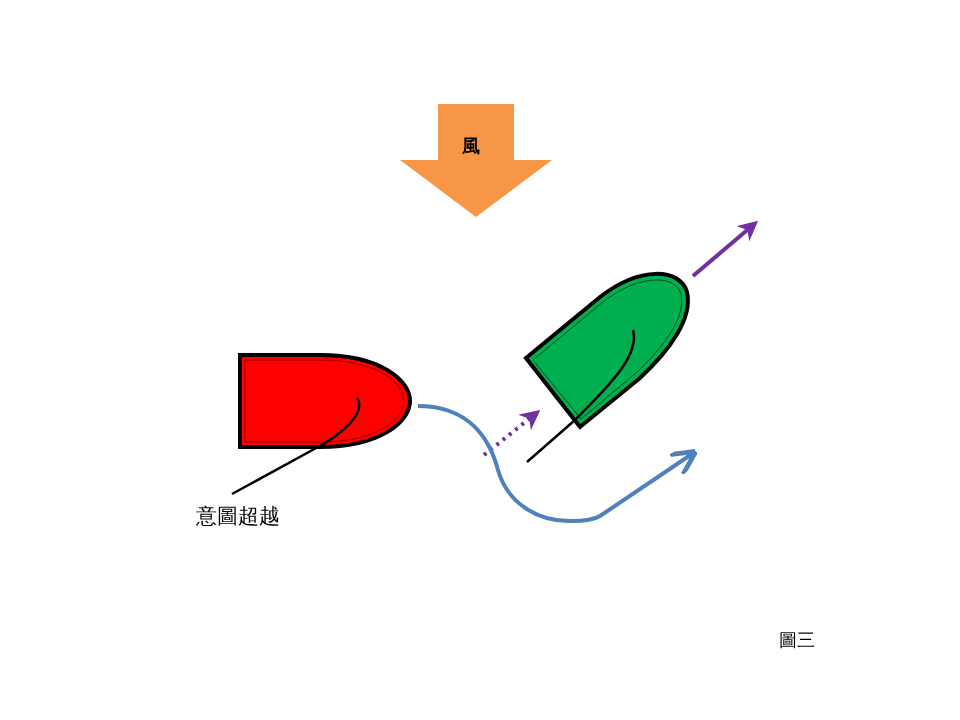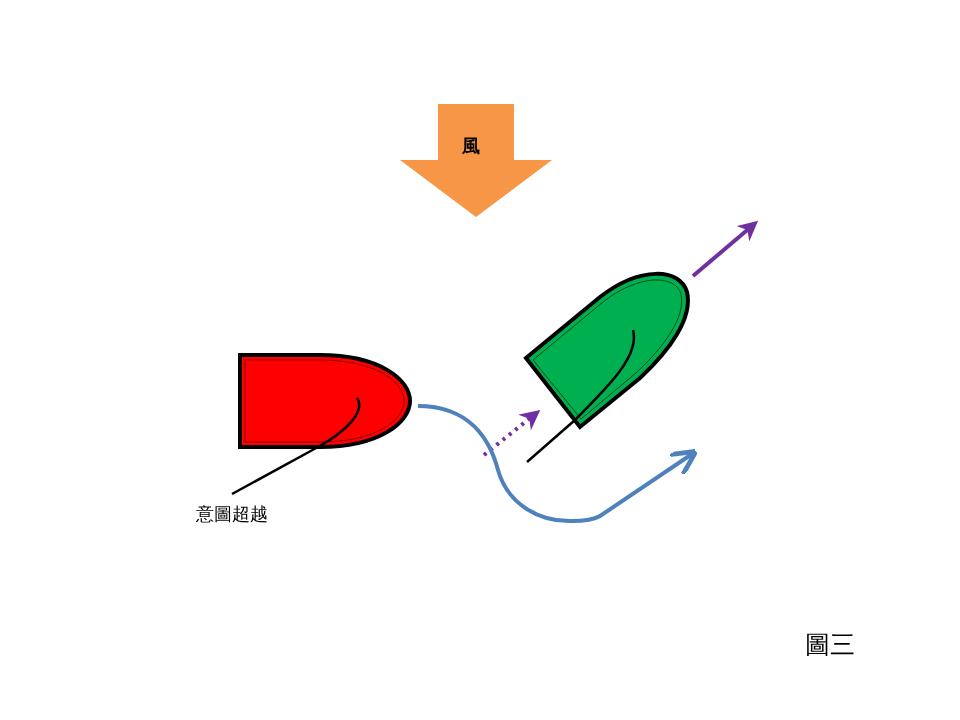--- a/index.html
+++ b/index.html
@@ -1,21 +1,21 @@
 <!DOCTYPE html>
 <html><head>
   <meta charset="utf-8">
   <style>
     html, body { margin: 0; padding: 0; background: #ffffff; }
     body { width: 960px; height: 720px; position: relative; overflow: hidden; font-family: "DejaVu Serif", "Liberation Serif", serif; }
     #stage { position: absolute; left: 0; top: 0; width: 960px; height: 720px; }
     .label { position: absolute; color: #000; white-space: nowrap; }
     #wind-label { left: 462px; top: 134px; font-size: 18px; font-weight: bold; }
-    #overtake-label { left: 196px; top: 502px; font-size: 18px; }
-    #figure-label { left: 805px; top: 628px; font-size: 25px; font-family: Liberation Mono, monospace; }
+    #overtake-label { left: 196px; top: 502px; font-size: 21px; }
+    #figure-label { left: 779px; top: 628px; font-size: 18px; font-family: Liberation Mono, monospace; }
   </style>
 </head>
 <body>
 
 <svg id="stage" viewBox="0 0 960 720" xmlns="http://www.w3.org/2000/svg">
   <defs>
     <marker id="purple-head" viewBox="0 0 10 10" refX="6" refY="5" markerWidth="5" markerHeight="5" orient="auto">
       <path d="M0,0 L10,5 L0,10 L3,5 z" fill="#7030A0"></path>
     </marker>
     <marker id="blue-head" viewBox="0 0 10 10" refX="8" refY="5" markerWidth="6" markerHeight="6" orient="auto">

